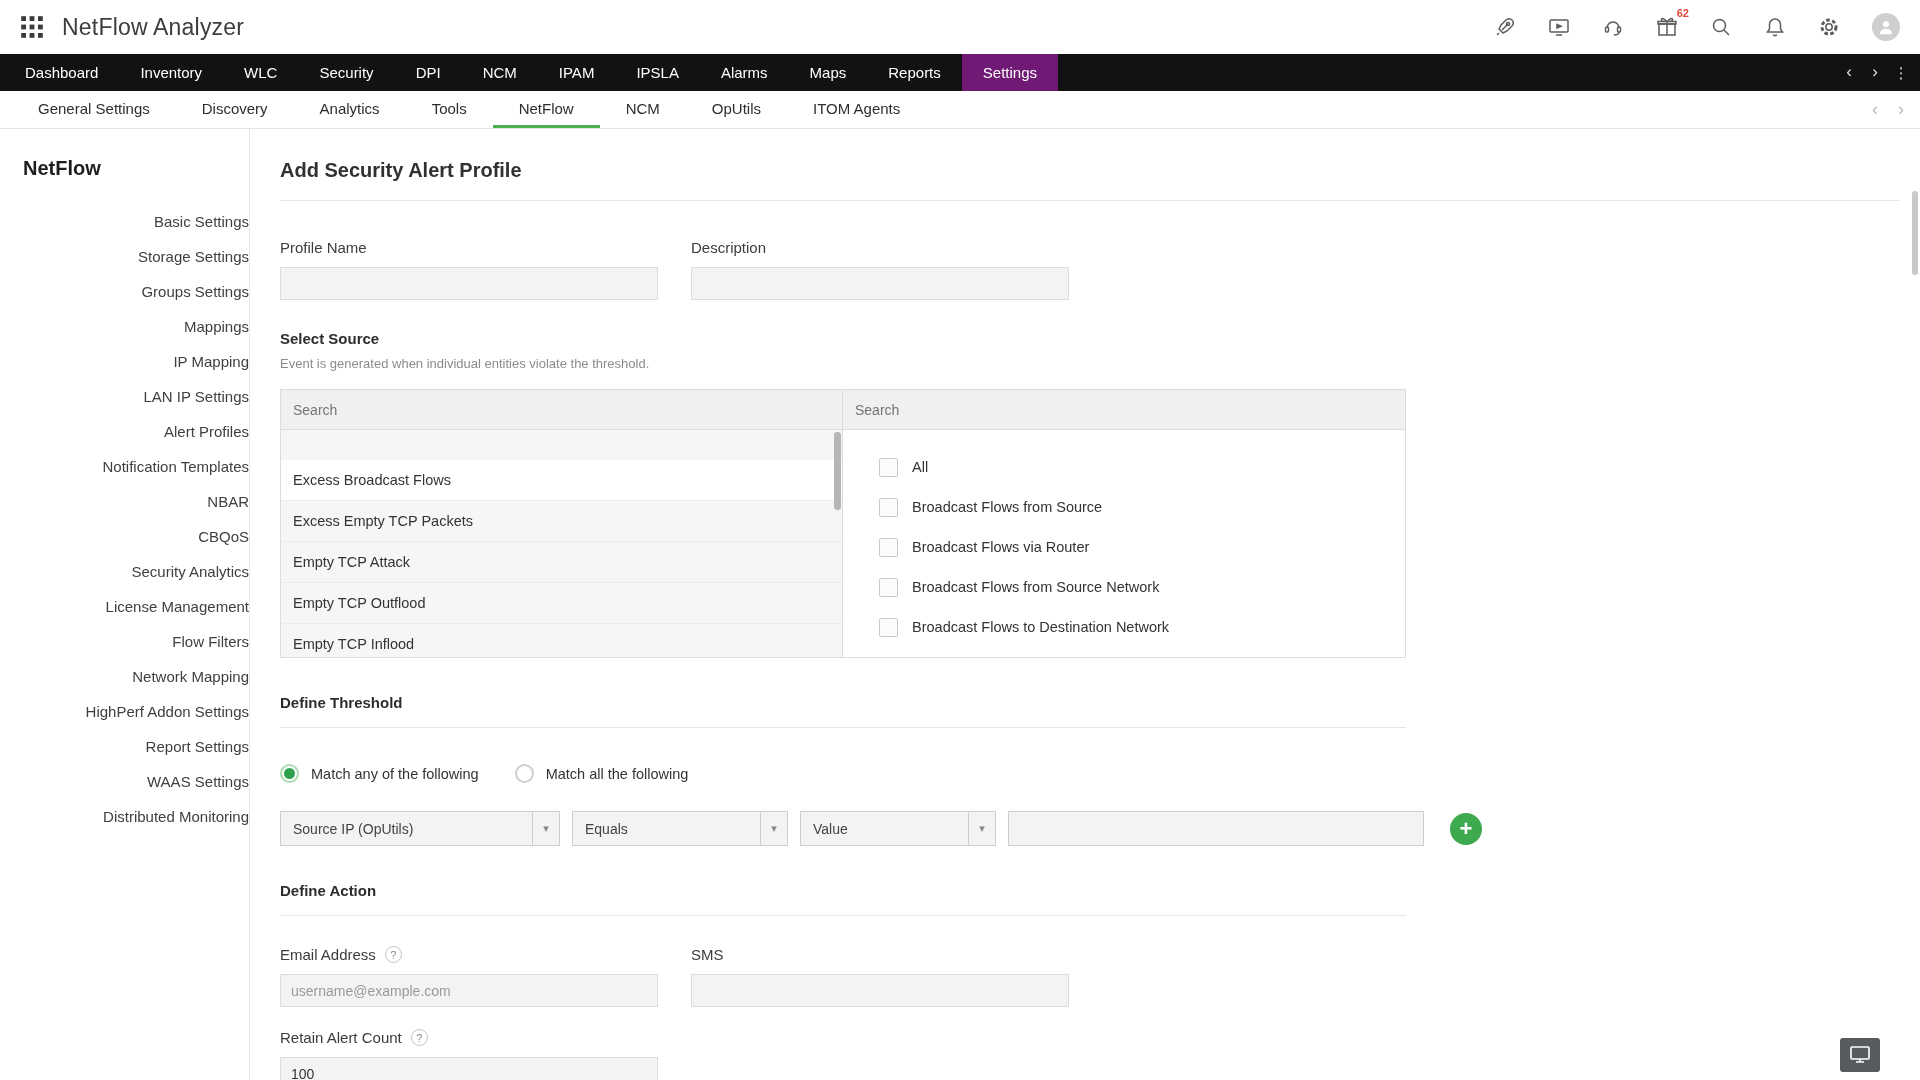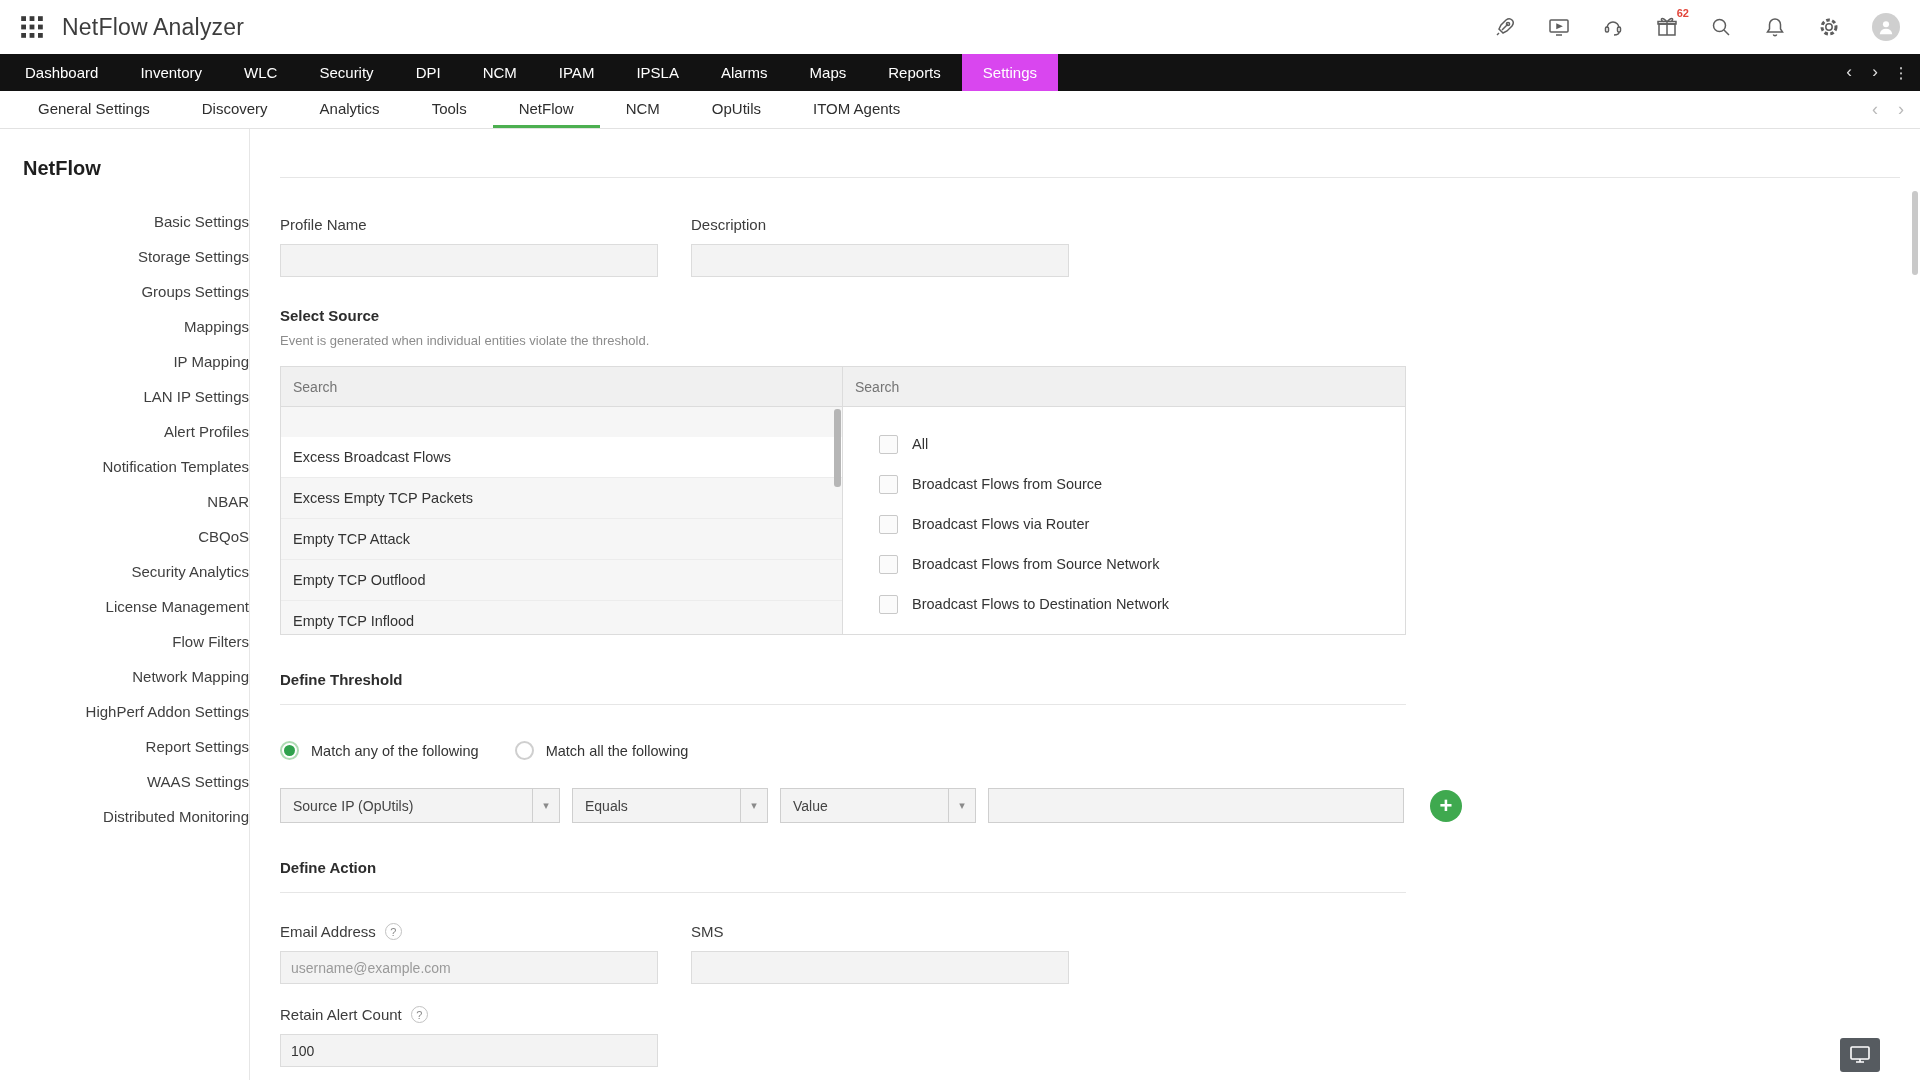--- a/index.html
+++ b/index.html
@@ -13,21 +13,21 @@
   .topbar-right { margin-left:auto; display:flex; align-items:center; gap:32px; }
   .tb-icon { width:22px; height:22px; color:#5d5d5d; position:relative; cursor:pointer; display:flex; align-items:center; justify-content:flex-end; }
   .tb-icon svg { width:22px; height:22px; stroke:#5d5d5d; fill:none; stroke-width:1.5; }
   .tb-badge { position:absolute; top:-9px; right:-11px; color:#e2453a; font-size:11px; font-weight:bold; }
   .avatar { width:28px; height:28px; border-radius:50%; background:#cfcfcf; display:flex; align-items:center; justify-content:center; cursor:pointer; }
   .avatar svg { width:18px; height:18px; fill:#fff; }
 
   
   .mainnav { height:37px; background:#121212; display:flex; align-items:center; padding-left:4px; }
   .nav-item { padding:0 21px; line-height:37px; height:37px; font-size:15px; color:#fff; cursor:pointer; }
-  .nav-item.active { background:#d946ef; }
+  .nav-item.active { background:#701a75; }
   .mainnav-right { margin-left:auto; display:flex; align-items:center; padding-right:6px; }
   .nav-chev { width:26px; height:37px; line-height:36px; text-align:center; color:#e0e0e0; font-size:17px; cursor:pointer; }
   .nav-kebab { width:26px; height:37px; line-height:37px; text-align:center; color:#e0e0e0; font-size:15px; cursor:pointer; }
 
   
   .subnav { height:38px; border-bottom:1px solid #e2e2e2; display:flex; align-items:flex-end; padding-left:12px; }
   .subnav-item { padding:0 26px; font-size:15px; color:#2e2e2e; height:37px; line-height:35px; cursor:pointer; border-bottom:3px solid transparent; }
   .subnav-item.active { border-bottom:3px solid #4caf50; }
   .subnav-right { margin-left:auto; display:flex; gap:20px; padding:0 16px 8px 0; color:#b9b9b9; font-size:18px; }
   .subnav-right span { cursor:pointer; }
@@ -72,21 +72,21 @@
   .radio-opt { display:flex; align-items:center; cursor:pointer; }
   .radio { width:19px; height:19px; border-radius:50%; border:2px solid #cfcfcf; background:#fff; position:relative; flex-shrink:0; }
   .radio.selected { border-color:#aedbb3; }
   .radio.selected::after { content:''; position:absolute; inset:2px; background:#2fa14c; border-radius:50%; }
   .radio-label { font-size:14.5px; color:#333; margin-left:12px; }
 
   .cond-row { display:flex; align-items:center; gap:12px; margin-top:28px; }
   .dropdown { height:35px; background:#f3f3f3; border:1px solid #cfcfcf; display:flex; align-items:center; cursor:pointer; }
   .dd-label { padding:0 12px; font-size:14px; color:#444; flex:1; white-space:nowrap; }
   .dd-caret { width:27px; height:100%; border-left:1px solid #cfcfcf; display:flex; align-items:center; justify-content:center; color:#8a8a8a; font-size:11px; }
-  .dd-field { width:280px; } .dd-op { width:196px; } .dd-val { width:196px; }
+  .dd-field { width:280px; } .dd-op { width:216px; } .dd-val { width:196px; }
   .cond-input { width:416px; height:35px; background:#f3f3f3; border:1px solid #cfcfcf; padding:0 10px; outline:none; font-family:inherit; font-size:14px; }
   .plus-btn { width:32px; height:32px; border-radius:50%; background:#3fa94f; color:#fff; font-size:22px; font-weight:bold;
     display:flex; align-items:center; justify-content:center; margin-left:14px; cursor:pointer; border:none; line-height:1; }
 
   .help-bubble { width:17px; height:17px; border-radius:50%; border:1px solid #c2c2c2; color:#8a8a8a; font-size:11px;
     display:inline-flex; align-items:center; justify-content:center; cursor:pointer; }
 
   .retain-block { margin-top:22px; }
 
   .fab { position:fixed; right:40px; bottom:8px; width:40px; height:34px; background:#565b60; border-radius:3px;
@@ -227,20 +227,21 @@
     <div class="sidebar-item">License Management</div>
     <div class="sidebar-item">Flow Filters</div>
     <div class="sidebar-item">Network Mapping</div>
     <div class="sidebar-item">HighPerf Addon Settings</div>
     <div class="sidebar-item">Report Settings</div>
     <div class="sidebar-item">WAAS Settings</div>
     <div class="sidebar-item">Distributed Monitoring</div>
   </aside>
 
   <main class="content">
+    <h1 class="page-title">Add Security Alert Profile</h1>
     <div class="rule"></div>
 
     <div class="fields-row">
       <div>
         <div class="field-label">Profile Name</div>
         <input class="txt" type="text" style="">
       </div>
       <div>
         <div class="field-label">Description</div>
         <input class="txt" type="text" style="">

